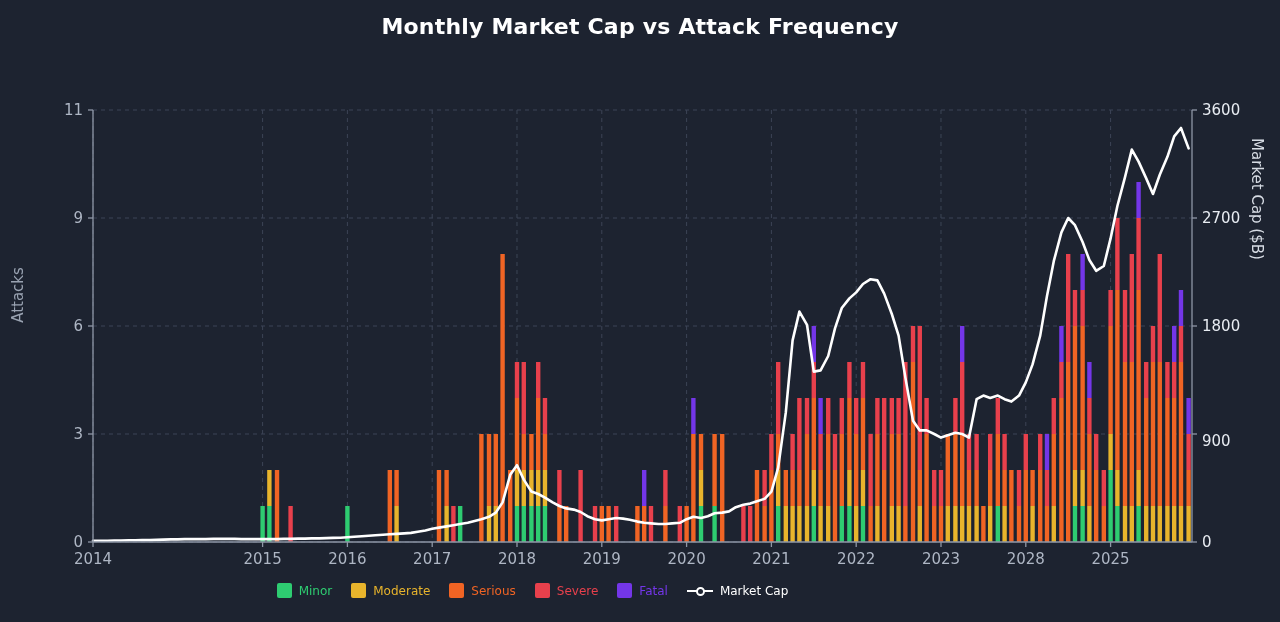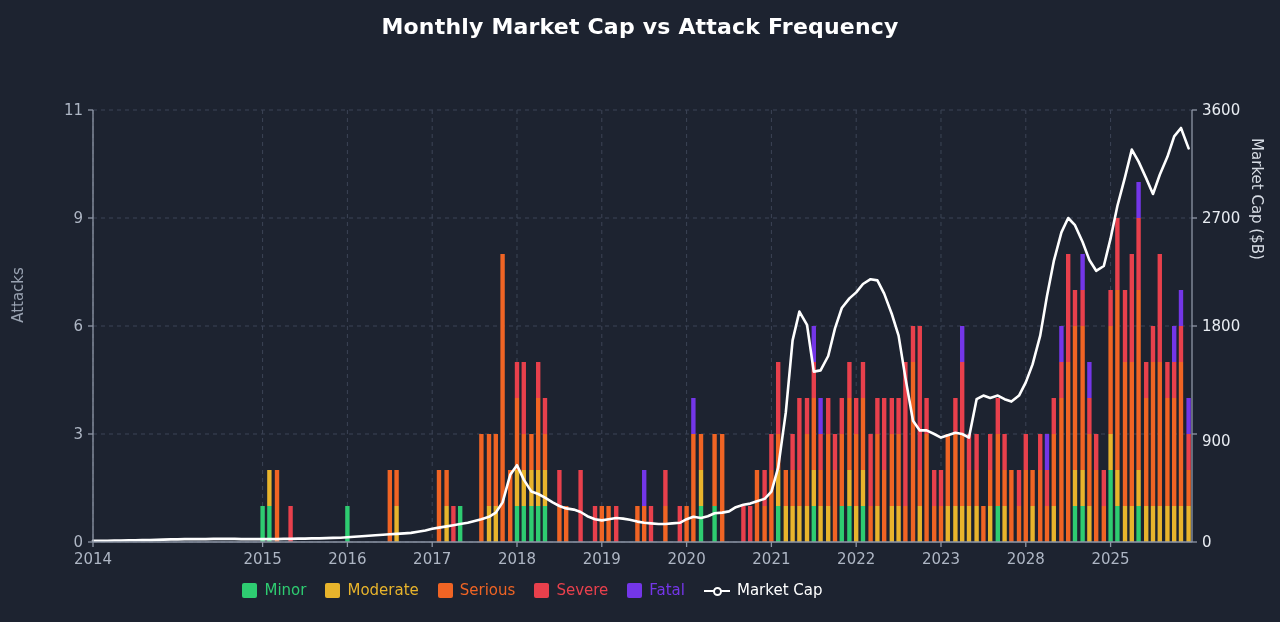--- a/index.html
+++ b/index.html
@@ -101,21 +101,21 @@
   }
   .legend {
     position: absolute;
     left: 0;
     top: 583px;
     width: 1065px;
     display: flex;
     justify-content: center;
     align-items: center;
     gap: 19px;
-    font-size: 15px;
+    font-size: 12px;
   }
   .legend-item {
     display: flex;
     align-items: center;
     gap: 7px;
     white-space: nowrap;
   }
   .legend-swatch {
     width: 15px;
     height: 15px;

